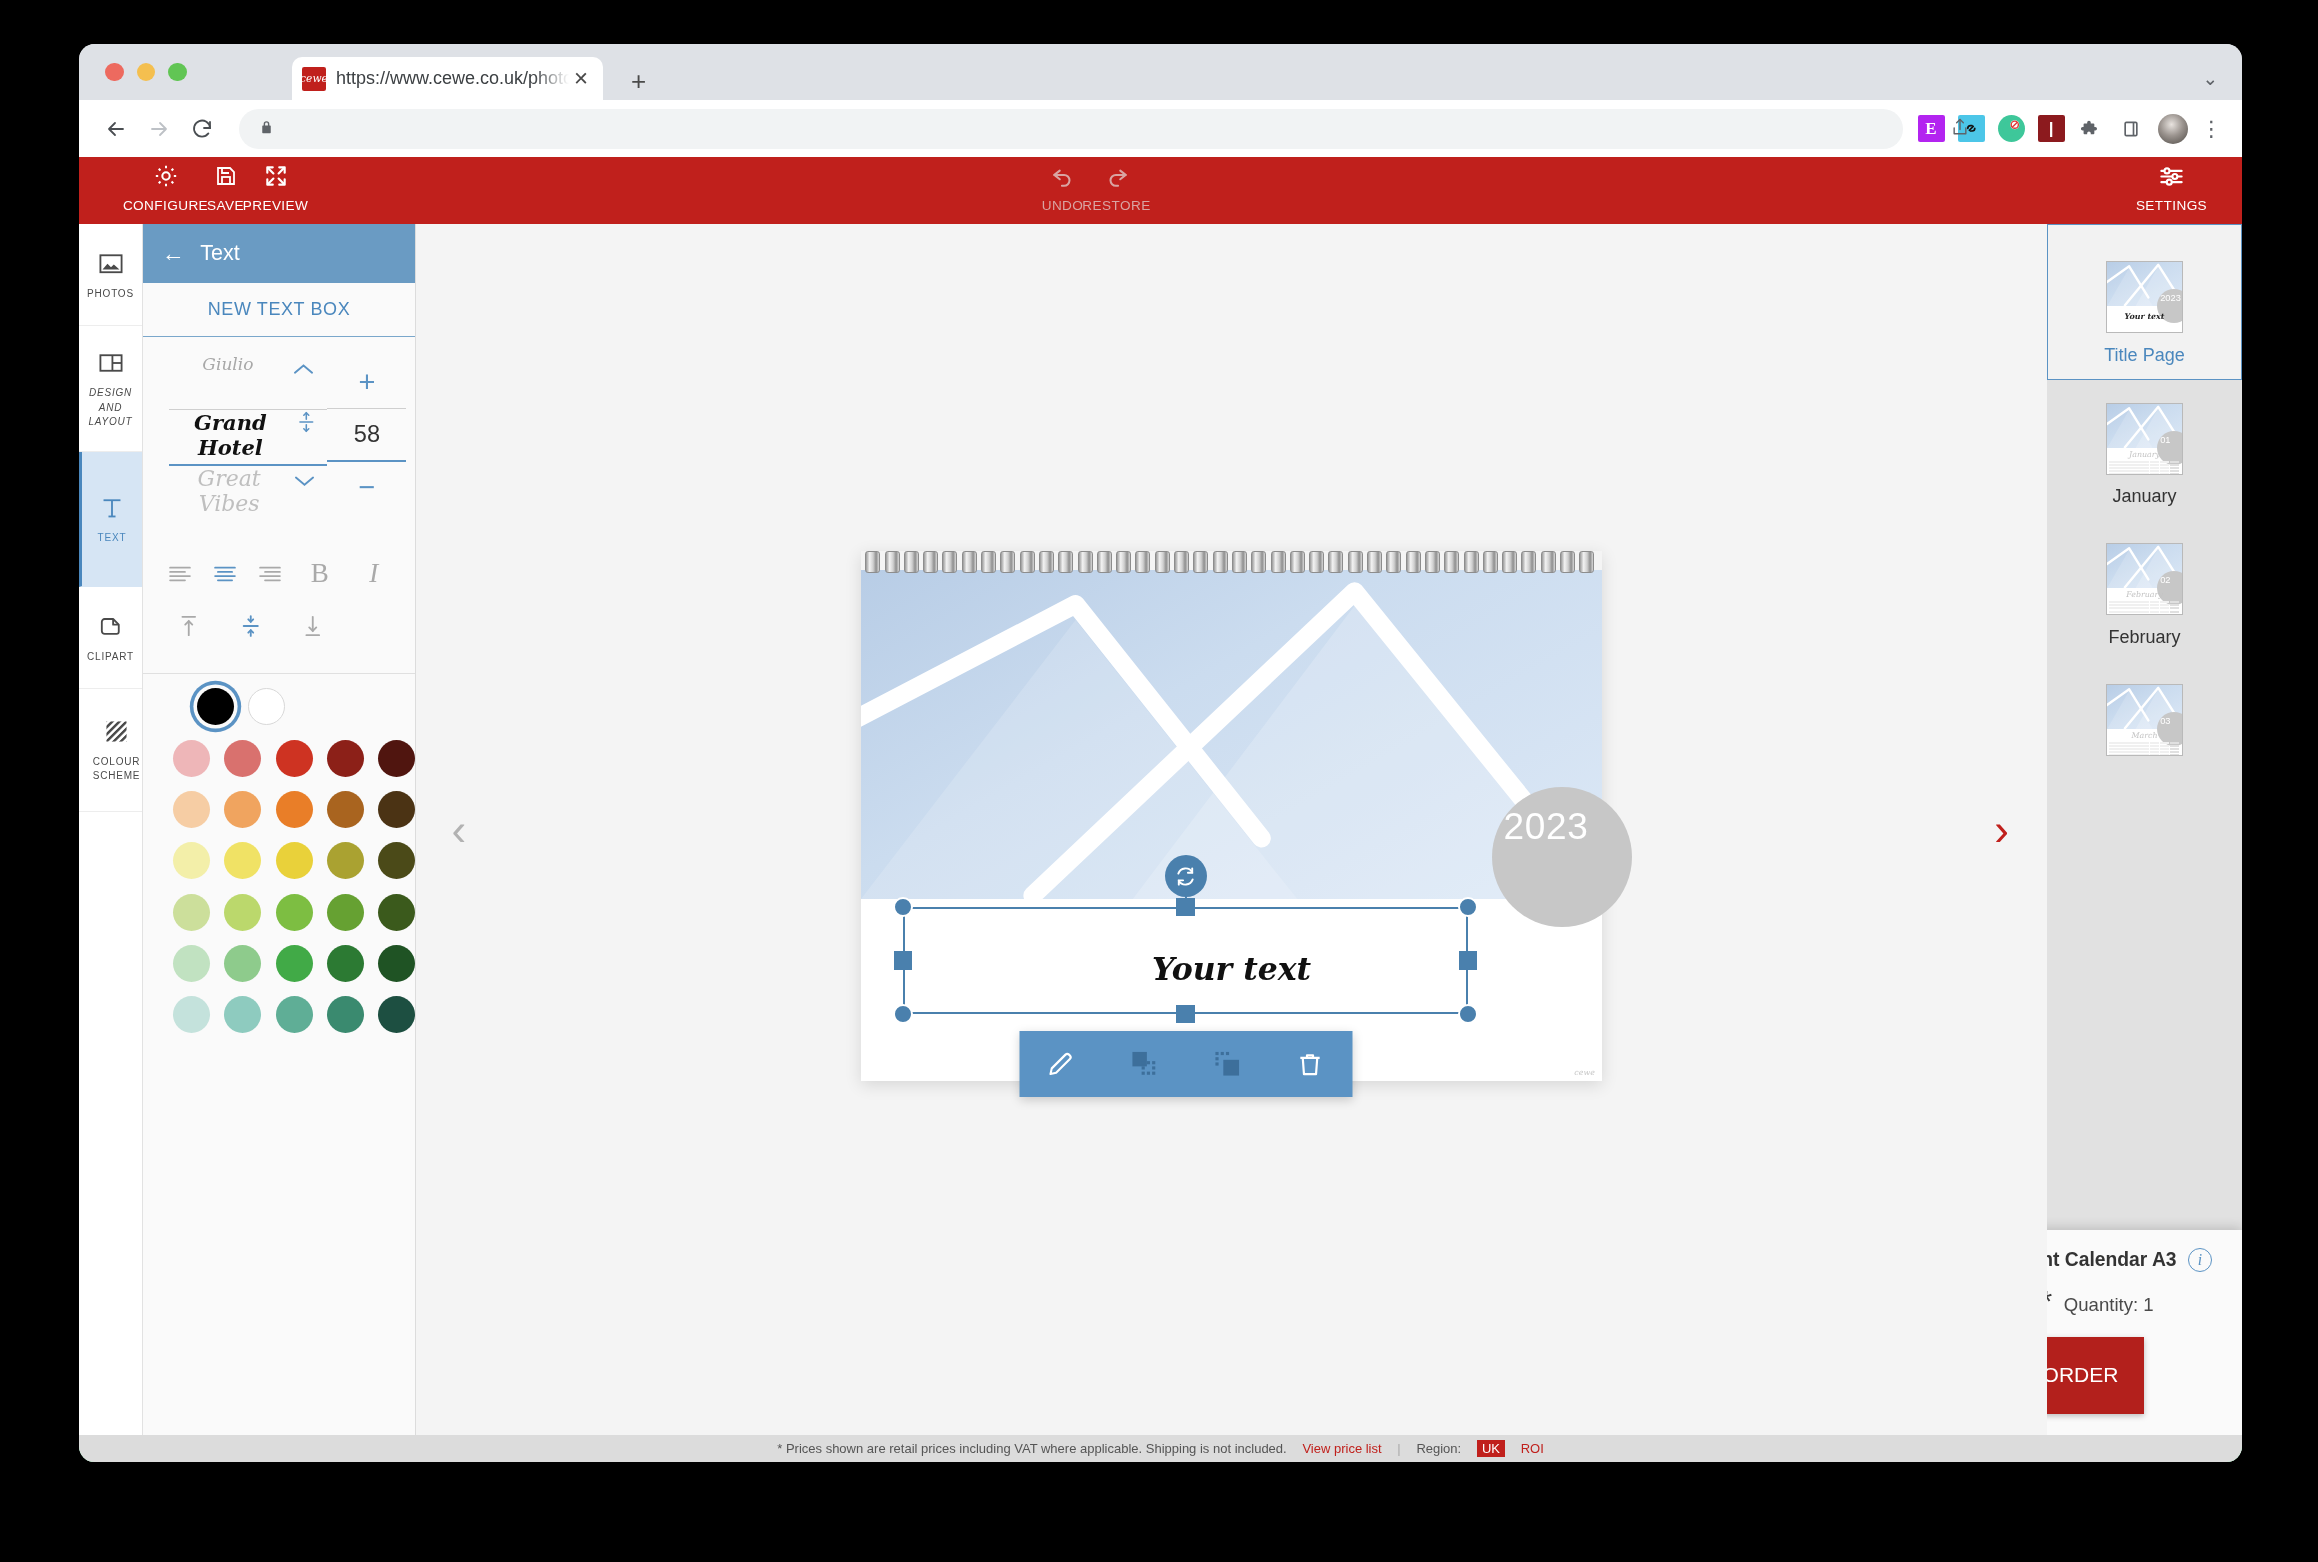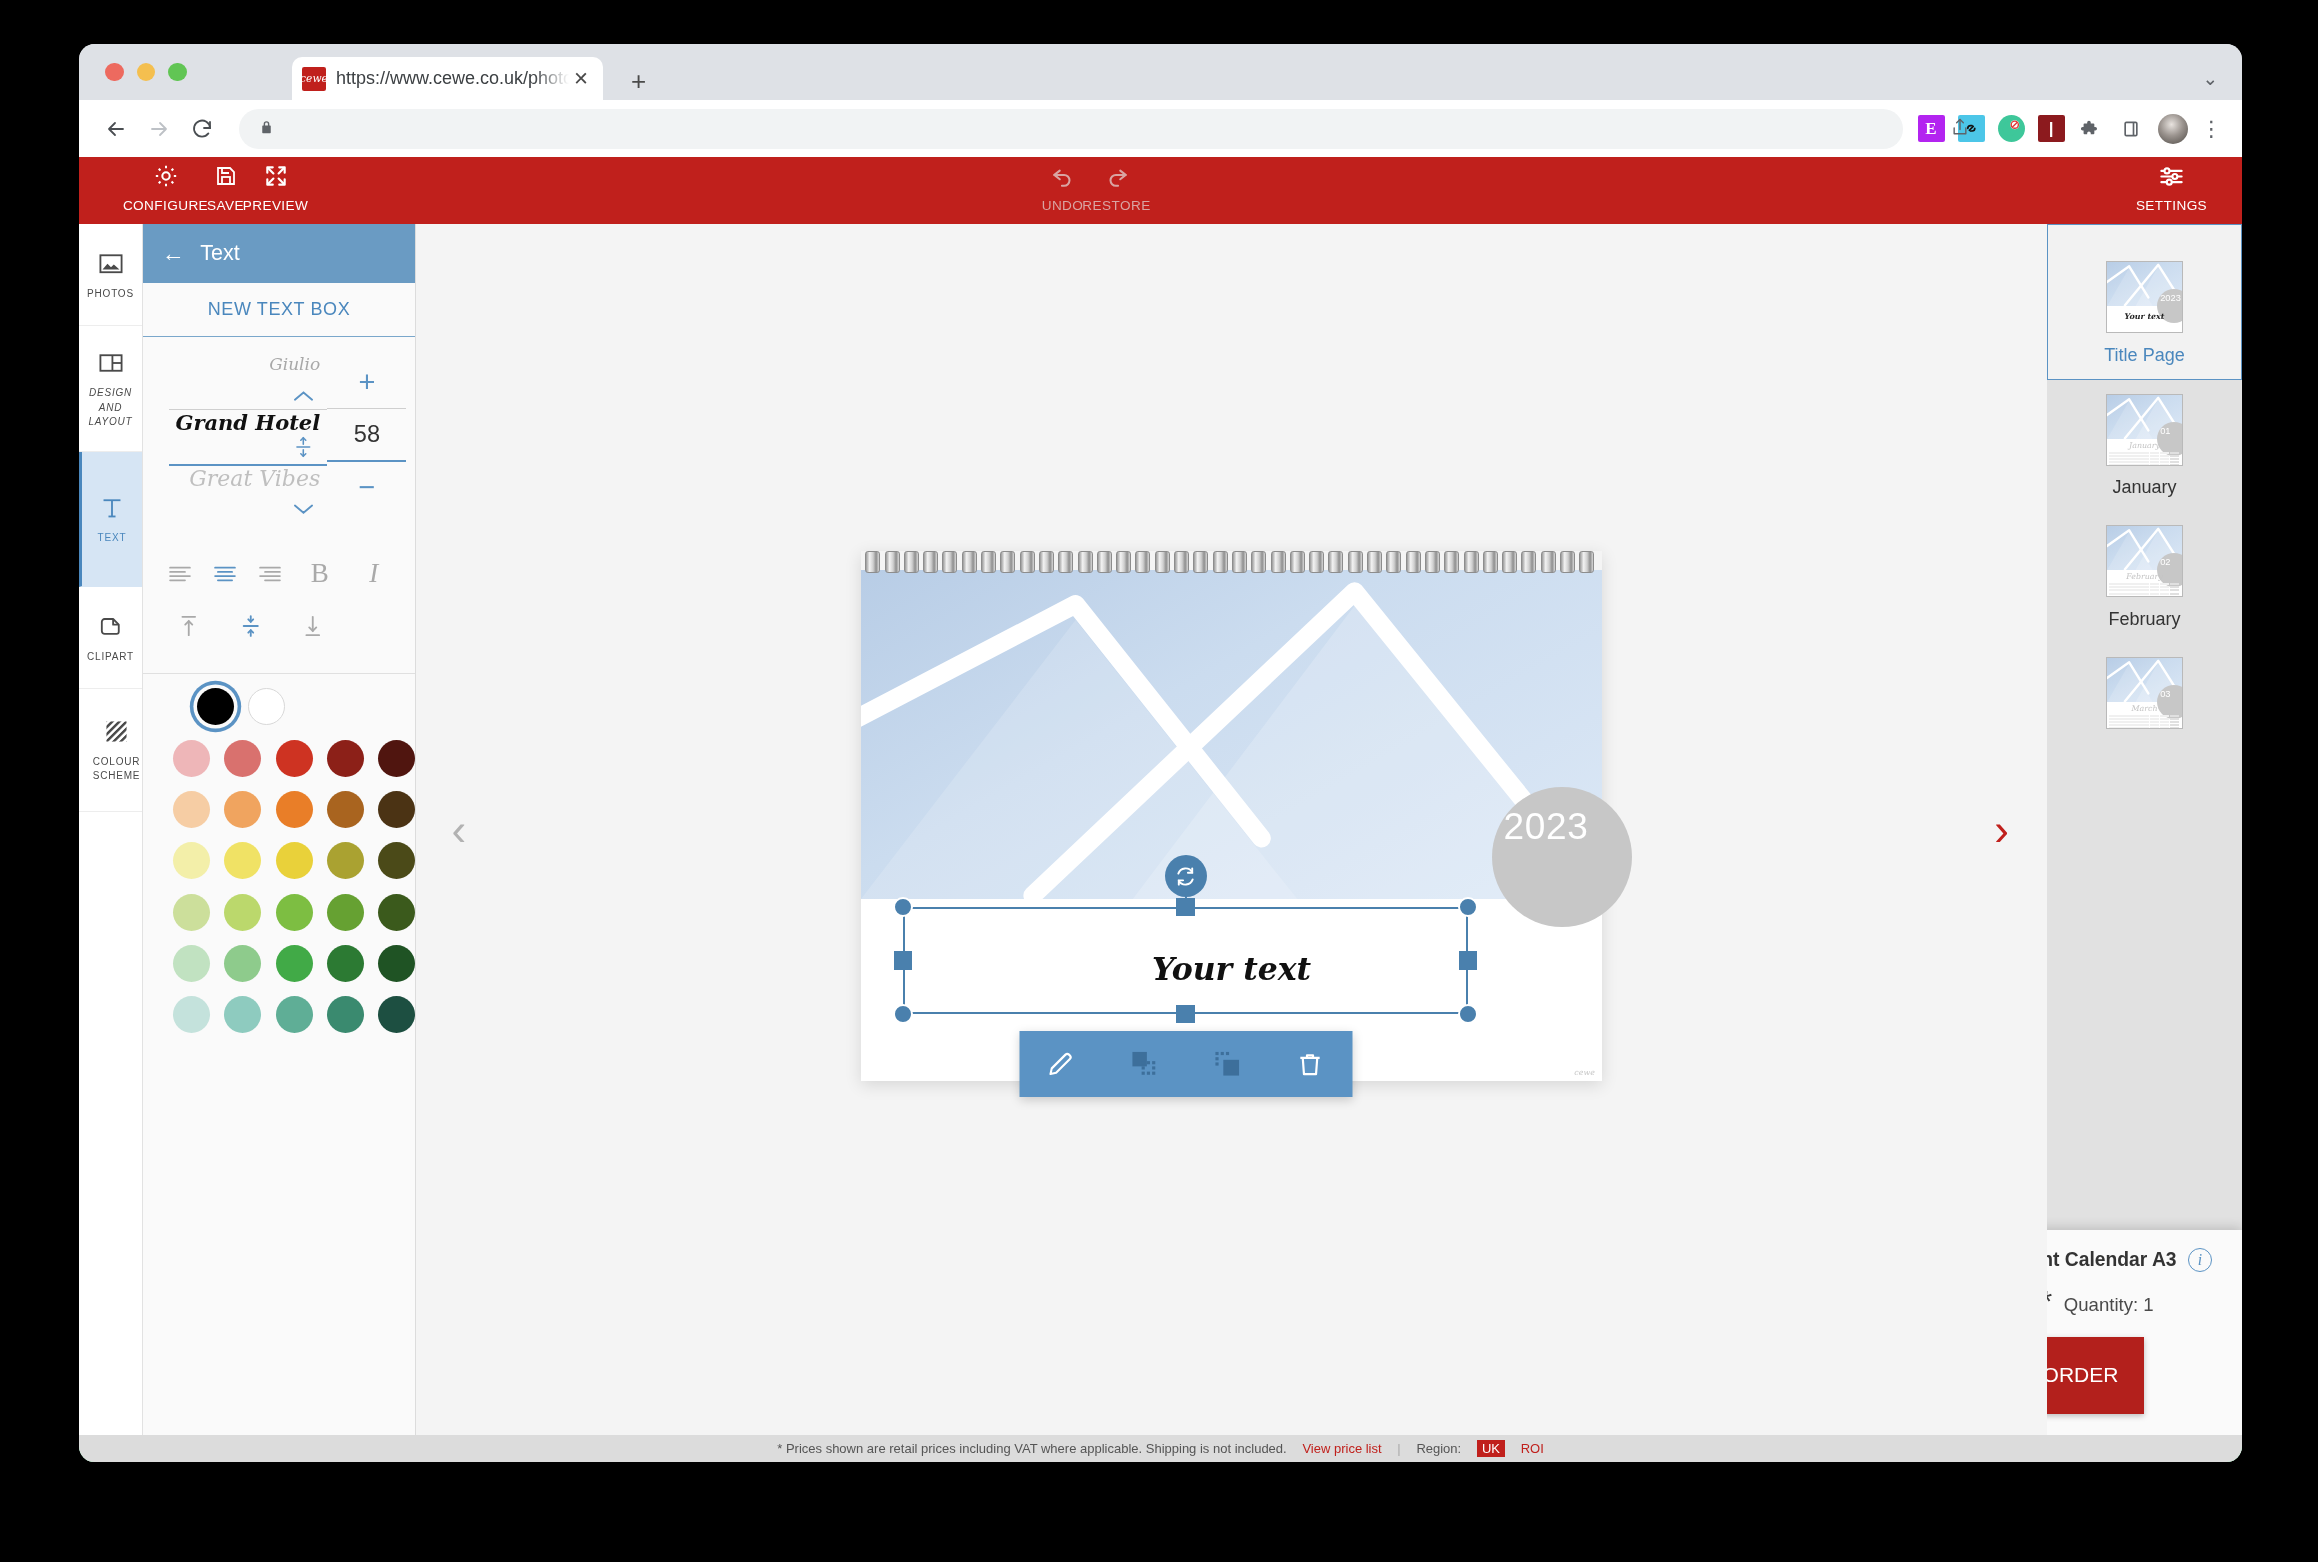--- a/index.html
+++ b/index.html
@@ -237,23 +237,22 @@
   #font-size-row {
     display: flex; flex: 0 0 auto;
     padding: 17px 8.6px 5.7px 8.6px;
   }
   #font-picker {
     flex: 1 1 auto;
     padding-left: 17px;
   }
   .font-row {
     height: 56px;
-    display: flex; align-items: flex-end; justify-content: space-between;
+    display: flex; align-items: flex-start; justify-content: space-between;
     padding-right: 7.2px;
-    flex-direction: column;
   }
   .font-row .fname {
     flex: 1 1 auto; text-align: center;
     font-family: "DejaVu Serif", serif;
     font-style: italic;
   }
   #font-prev { border-bottom: 0.7px solid #cfcfcf; }
   #font-prev .fname { color: #a8a8a8; font-size: 17px; }
   #font-current { border-bottom: 2.9px solid #5b93c4; }
   #font-current .fname { color: #111; font-size: 21px; font-weight: bold; }
@@ -444,21 +443,21 @@
   
   #right-rail {
     width: 195px; flex: 0 0 auto;
     background: #e1e1e1;
     position: relative;
     overflow: hidden;
   }
   .page-item {
     width: 100%;
     display: flex; flex-direction: column; align-items: center;
-    padding-top: 14px;
+    padding-top: 23px;
   }
   .page-item.selected {
     background: #f2f2f2;
     border: 1.4px solid #5b93c4;
   }
   .thumb {
     width: 77px; height: 72px;
     background: #fff;
     border: 0.7px solid #b9b9b9;
     position: relative; overflow: hidden;

